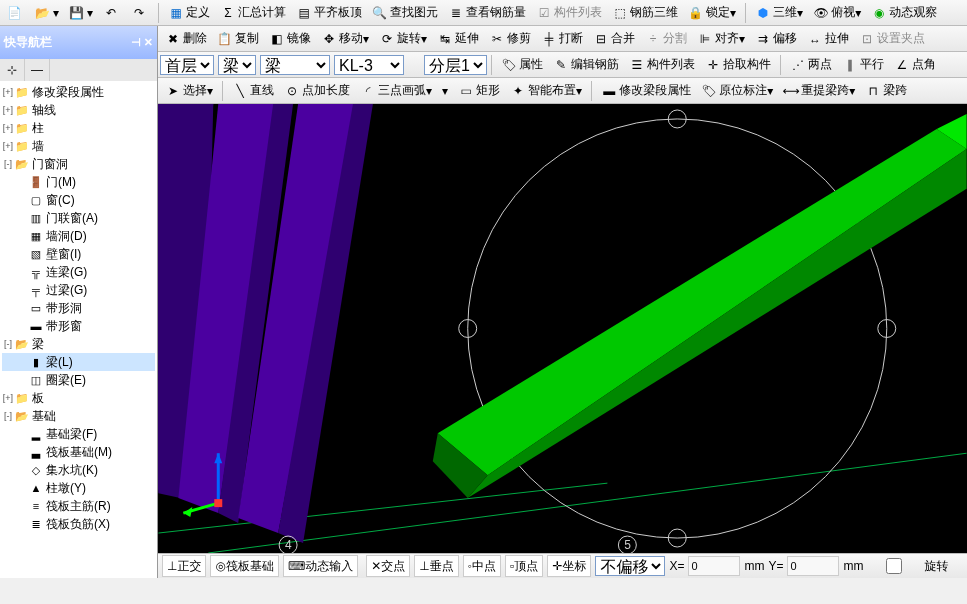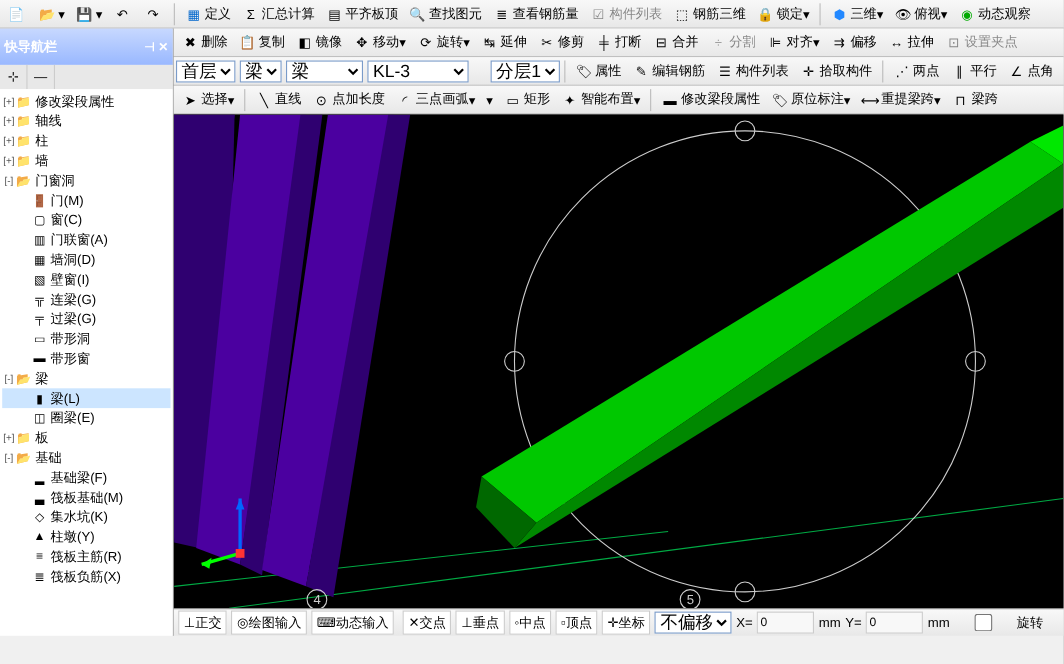--- a/index.html
+++ b/index.html
@@ -302,21 +302,21 @@
    <span class="tb-btn disabled">
           <span class="ic">⊡</span>
           <span>设置夹点</span>
         </span>
   </div>
 
   <div class="toolbar">
    <select class="select"><option>首层</option></select>
    <select class="select" style="margin-left:4px"><option>梁</option></select>
    <select class="select" style="margin-left:4px;width:70px"><option>梁</option></select>
-   <select class="select" style="margin-left:4px;width:92px"><option>KL-3</option></select>
+   <select class="select" style="margin-left:4px;width:70px"><option>KL-3</option></select>
    <select class="select" style="margin-left:20px"><option>分层1</option></select>
    <span class="sep"></span>
    <span class="tb-btn">
           <span class="ic">🏷</span>
           <span>属性</span>
         </span>
    <span class="tb-btn">
           <span class="ic">✎</span>
           <span>编辑钢筋</span>
         </span>
@@ -442,21 +442,21 @@
    </svg>
   </div>
 
   <div class="status">
    <span class="sb">
           <span class="ic">⊥</span>
           <span>正交</span>
         </span>
    <span class="sb">
           <span class="ic">◎</span>
-          <span>绘图输入</span>
+          <span>筏板基础</span>
         </span>
    <span class="sb">
           <span class="ic">⌨</span>
           <span>动态输入</span>
         </span>
    <span class="sep"></span>
    <span class="sb">
           <span class="ic">✕</span>
           <span>交点</span>
         </span>

